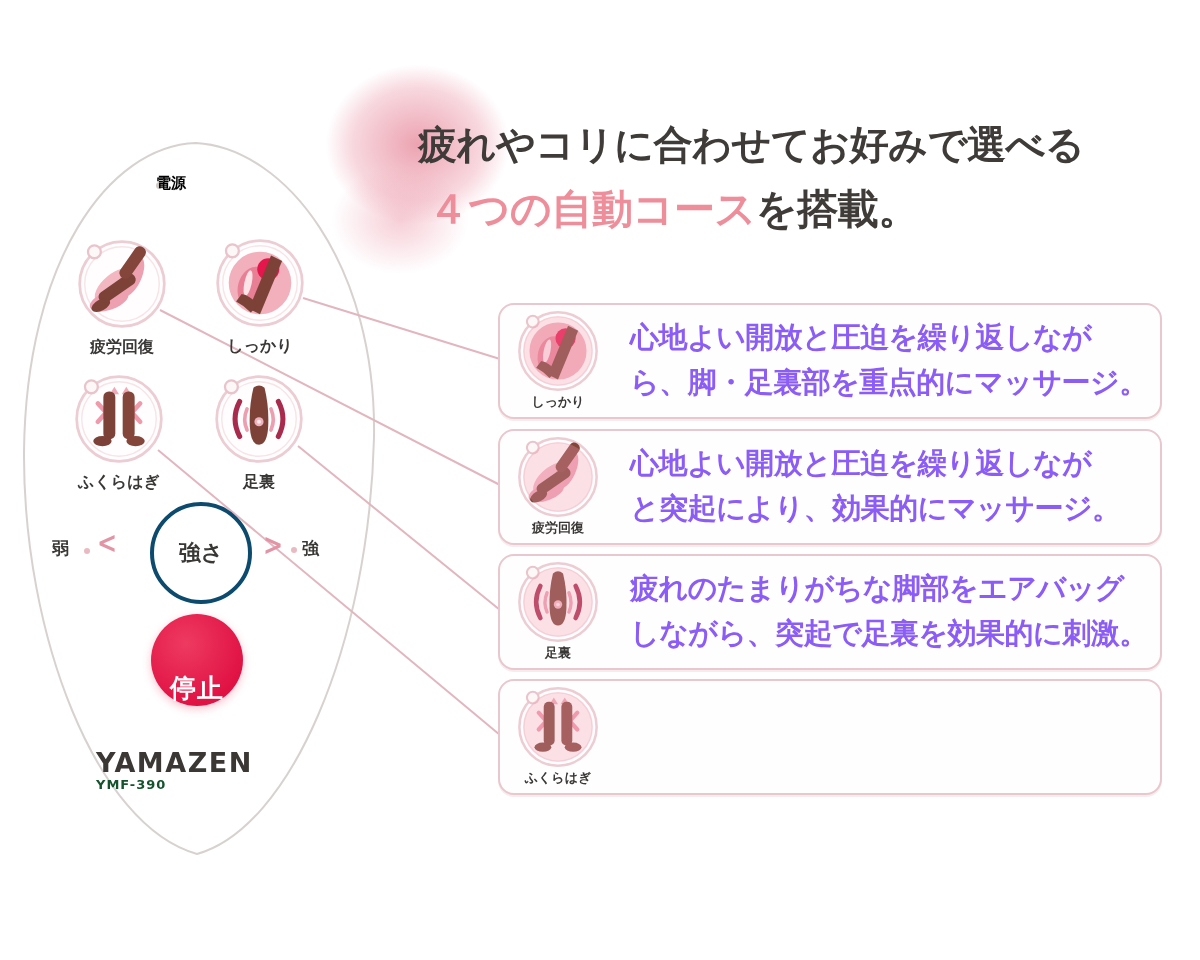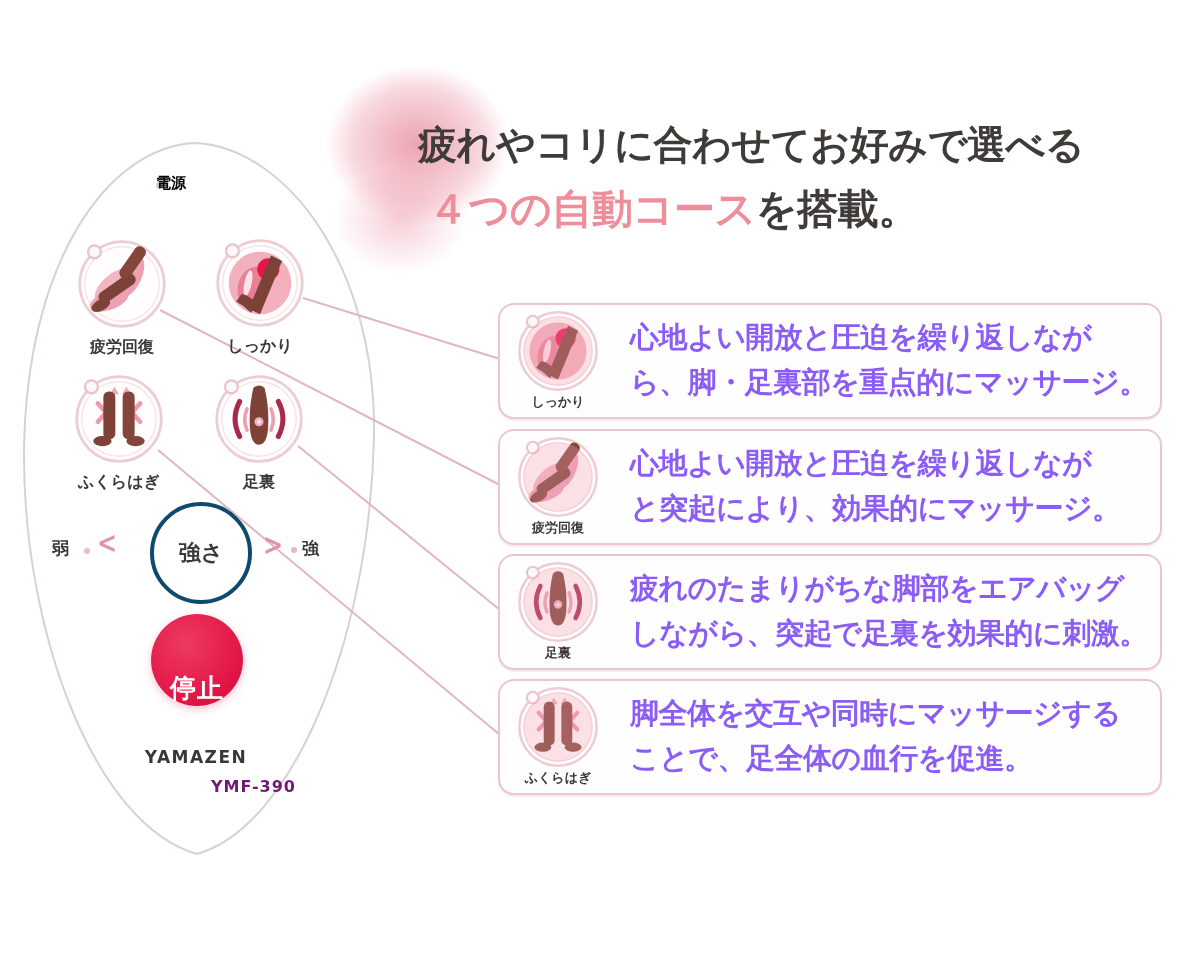--- a/index.html
+++ b/index.html
@@ -47,24 +47,24 @@
     transform:scaleY(1.25);line-height:1;}
   .chev-left{left:97px;top:531px;}
   .chev-right{left:263px;top:533px;}
 
   .stop-btn{position:absolute;left:151px;top:614px;width:92px;height:92px;border-radius:50%;z-index:4;
     background:radial-gradient(circle at 38% 32%,#ee3a60,#e01244 72%);
     box-shadow:0 3px 8px rgba(224,18,68,.25);
     display:flex;align-items:flex-end;justify-content:center;}
   .stop-label{font-size:26px;font-weight:bold;color:#fff;letter-spacing:1px;}
 
-  .brand{position:absolute;left:96px;top:747px;width:200px;text-align:center;z-index:4;
-    font-size:17px;font-weight:900;color:#3a3734;letter-spacing:1.5px;}
-  .model{position:absolute;left:96px;top:777px;width:200px;text-align:right;z-index:4;
-    font-size:16px;font-weight:bold;color:#701a75;letter-spacing:1px;}
+  .brand{position:absolute;left:96px;top:747px;width:200px;text-align:left;z-index:4;
+    font-size:27px;font-weight:900;color:#3a3734;letter-spacing:1.5px;}
+  .model{position:absolute;left:96px;top:777px;width:200px;text-align:left;z-index:4;
+    font-size:13px;font-weight:bold;color:#14532d;letter-spacing:1px;}
 
   
   .course-box{position:absolute;left:498px;width:660px;height:112px;z-index:5;
     border:2px solid #e8c7ce;border-radius:16px;background:#fffefe;
     box-shadow:0 2px 0 rgba(238,205,212,.4);}
   .box-icon{position:absolute;left:16px;top:4px;width:84px;height:84px;}
   .box-icon svg{width:84px;height:84px;display:block;}
   .box-icon.tint::after{content:'';position:absolute;left:7px;top:7px;right:7px;bottom:7px;
     border-radius:50%;background:rgba(242,160,178,.30);pointer-events:none;}
   .box-icon-label{position:absolute;left:-6px;top:88px;width:128px;text-align:center;
@@ -237,19 +237,15 @@
     </div>
   </div>
 
   <div class="course-box box4">
     <div class="box-icon tint">
         <svg viewBox="0 0 100 100">
           <use href="#sym-fukurahagi"></use>
         </svg>
       </div>
     <div class="box-icon-label">ふくらはぎ</div>
-    <div class="box-text">
-      <div class="box-line">脚全体を交互や同時にマッサージする</div>
-      <div class="box-line">ことで、足全体の血行を促進。</div>
-    </div>
   </div>
 
 </div>
 
 </body></html>

